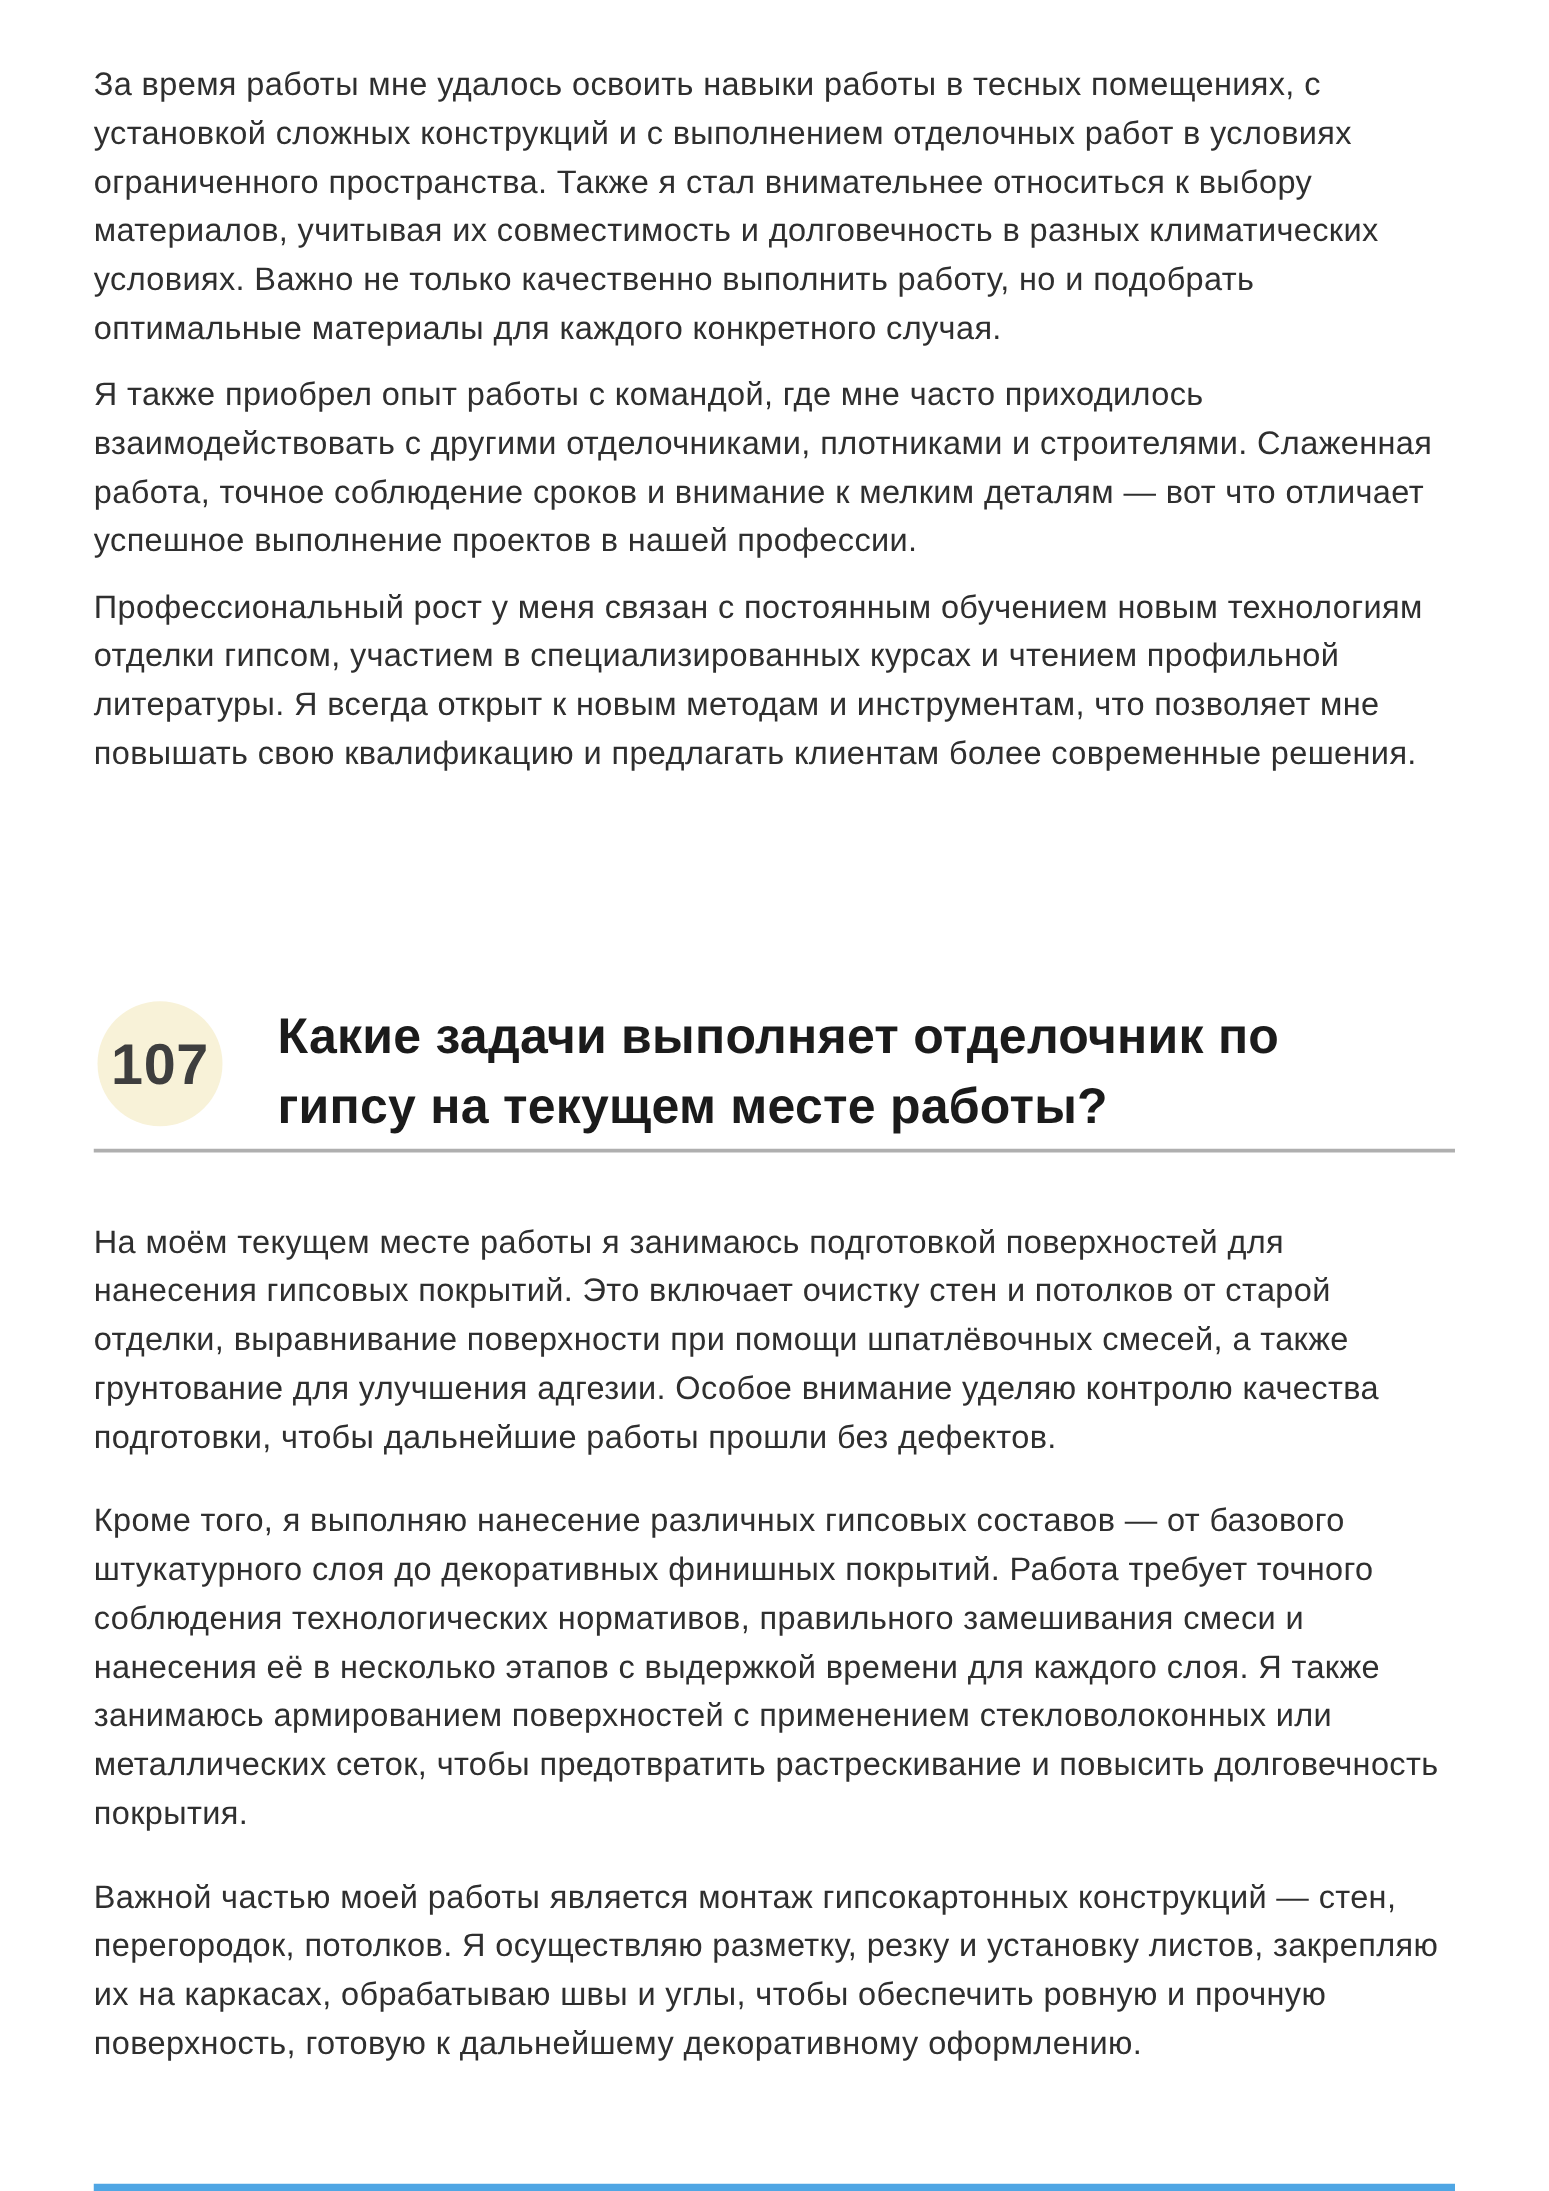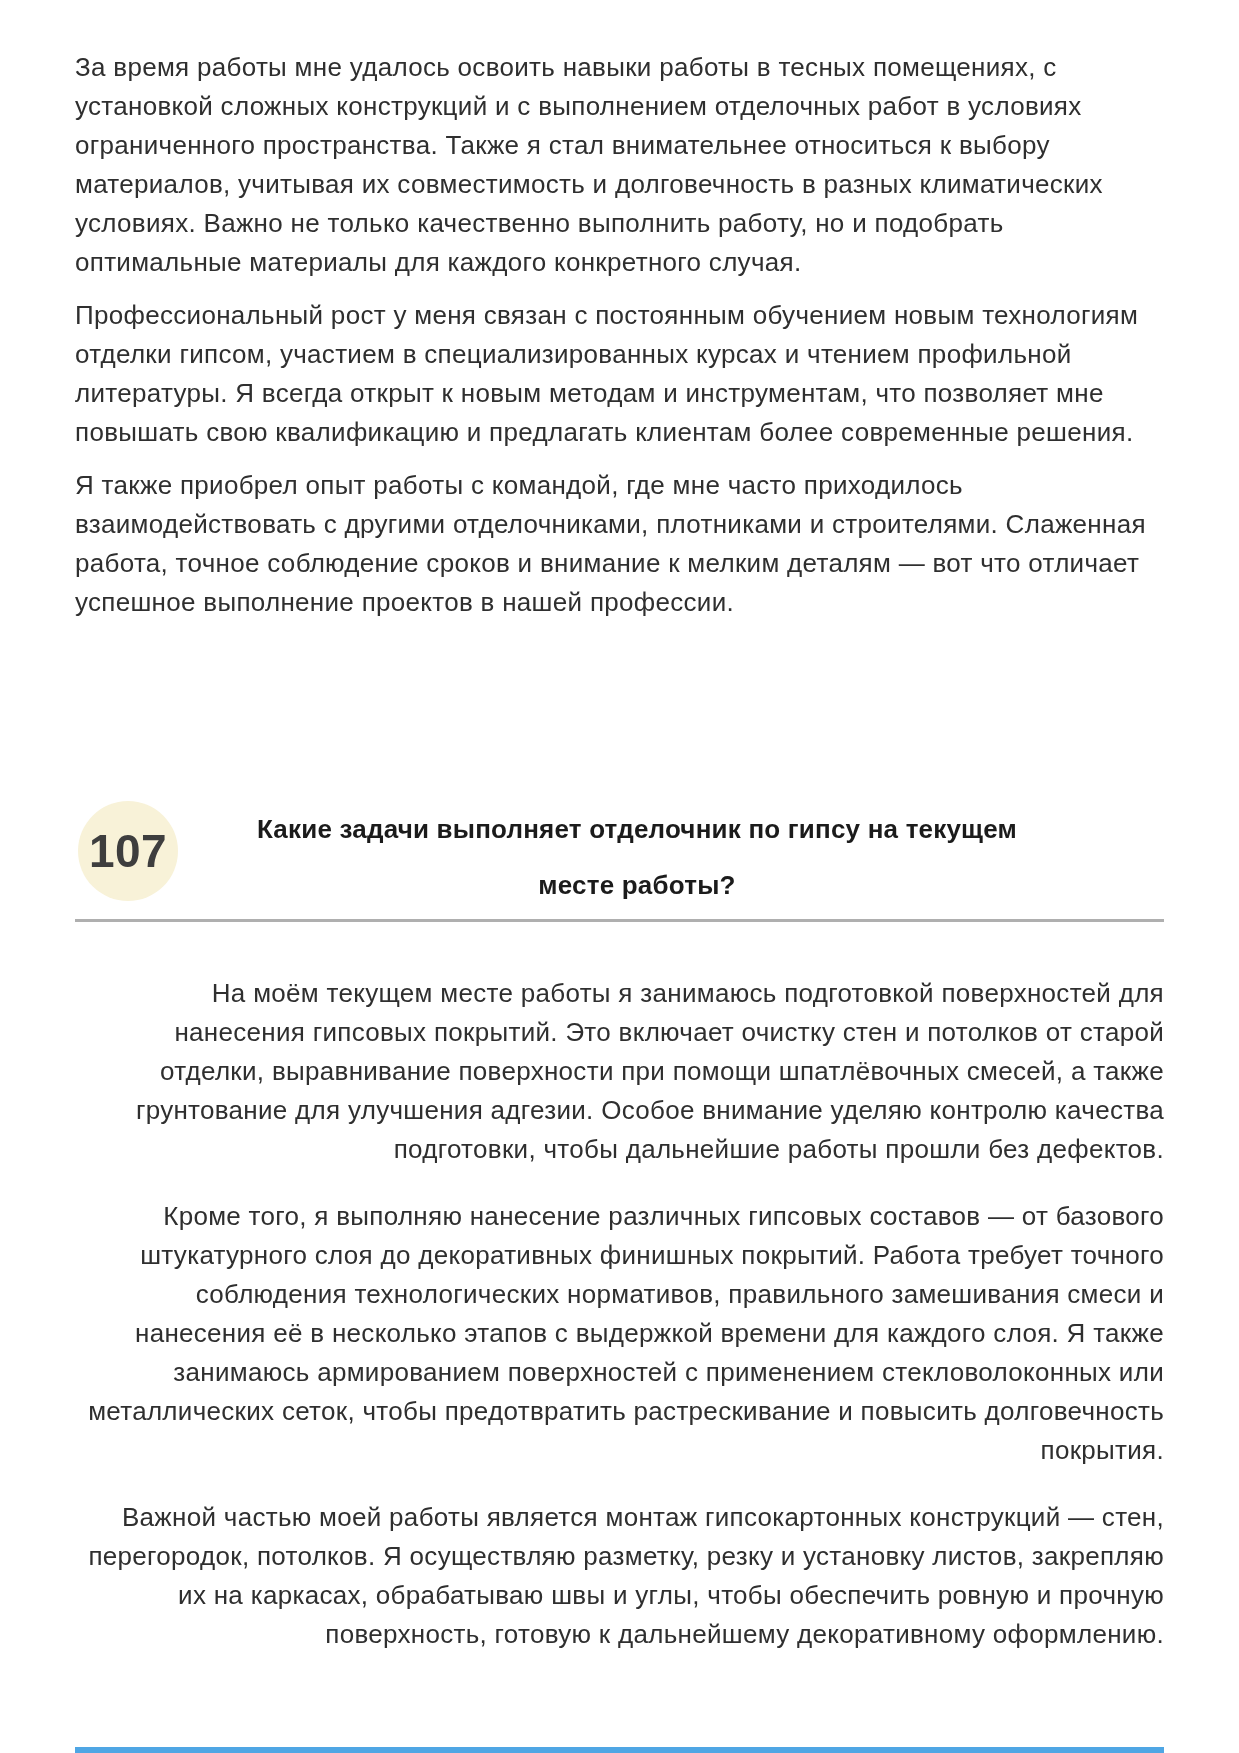--- a/index.html
+++ b/index.html
@@ -51,48 +51,47 @@
   .question-badge span {
     font-size: 46px;
     font-weight: 700;
     color: #3e3e3e;
     letter-spacing: 0.5px;
   }
 
   .question-title {
     margin-left: 44px;
     max-width: 830px;
-    font-size: 26px;
+    font-size: 40px;
     font-weight: 700;
     line-height: 56px;
     color: #1b1b1b;
     letter-spacing: 0.2px;
-    text-align: center;
   }
 
-  .answer-section { margin-top: 52px; text-align: right; }
+  .answer-section { margin-top: 52px; }
 
   .bottom-accent-bar {
     position: absolute;
     left: 75px;
     right: 75px;
     bottom: 0;
     height: 6px;
     background: #4fa6e4;
   }
 </style>
 </head>
 <body>
 
 <div class="page">
 
   <div class="body-text intro-section">
     <p>За время работы мне удалось освоить навыки работы в тесных помещениях, с установкой сложных конструкций и с выполнением отделочных работ в условиях ограниченного пространства. Также я стал внимательнее относиться к выбору материалов, учитывая их совместимость и долговечность в разных климатических условиях. Важно не только качественно выполнить работу, но и подобрать оптимальные материалы для каждого конкретного случая.</p>
+    <p>Я также приобрел опыт работы с командой, где мне часто приходилось взаимодействовать с другими отделочниками, плотниками и строителями. Слаженная работа, точное соблюдение сроков и внимание к мелким деталям — вот что отличает успешное выполнение проектов в нашей профессии.</p>
     <p>Профессиональный рост у меня связан с постоянным обучением новым технологиям отделки гипсом, участием в специализированных курсах и чтением профильной литературы. Я всегда открыт к новым методам и инструментам, что позволяет мне повышать свою квалификацию и предлагать клиентам более современные решения.</p>
-    <p>Я также приобрел опыт работы с командой, где мне часто приходилось взаимодействовать с другими отделочниками, плотниками и строителями. Слаженная работа, точное соблюдение сроков и внимание к мелким деталям — вот что отличает успешное выполнение проектов в нашей профессии.</p>
   </div>
 
   <div class="question-section">
     <div class="question-badge">
       <span>107</span>
     </div>
     <h2 class="question-title">Какие задачи выполняет отделочник по гипсу на текущем месте работы?</h2>
   </div>
 
   <div class="body-text answer-section">

